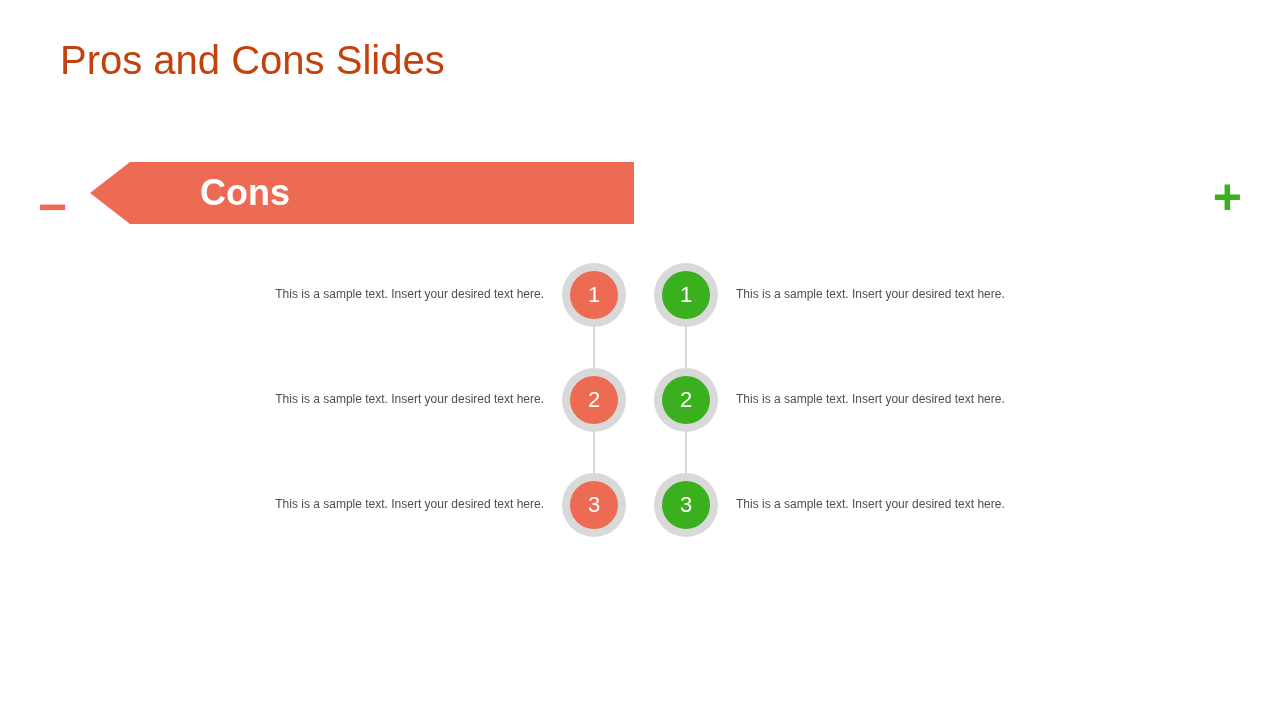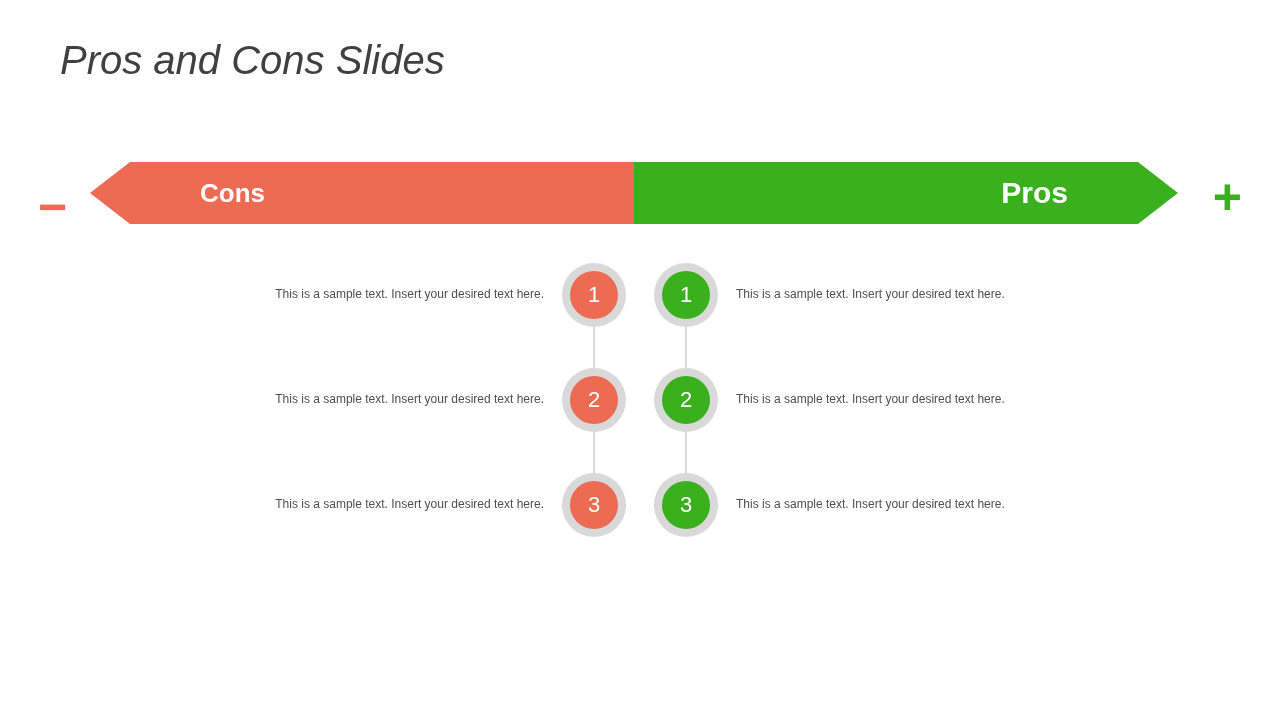--- a/index.html
+++ b/index.html
@@ -10,41 +10,40 @@
       background: #ffffff;
       position: relative;
       overflow: hidden;
     }
     .title {
       position: absolute;
       top: 38px;
       left: 60px;
       font-size: 40px;
       font-weight: 300;
-      color: #404040;
-      font-style: italic;
+      color: #c2410c;
     }
     .arrow-bar {
       position: absolute;
       top: 162px;
       left: 130px;
       width: 1008px;
       height: 62px;
       display: flex;
     }
     .arrow-left {
       position: relative;
       width: 504px;
       height: 62px;
       background: #ed6a53;
       display: flex;
       align-items: center;
       padding-left: 70px;
       color: white;
-      font-size: 26px;
+      font-size: 36px;
       font-weight: 600;
     }
     .arrow-left::before {
       content: '';
       position: absolute;
       left: -40px;
       top: 0;
       width: 0;
       height: 0;
       border-top: 31px solid transparent;
@@ -164,23 +163,20 @@
 
 <div class="title">Pros and Cons Slides</div>
 
 <div class="minus-icon">−</div>
 <div class="plus-icon">+</div>
 
 <div class="arrow-bar">
   <div class="arrow-left">
     <span>Cons</span>
   </div>
-  <div class="arrow-right">
-    <span>Pros</span>
-  </div>
 </div>
 
 <div class="columns">
 
   <div class="column cons-column">
     <div class="connector connector-1"></div>
     <div class="connector connector-2"></div>
 
     <div class="item">
       <div class="badge-outer">

